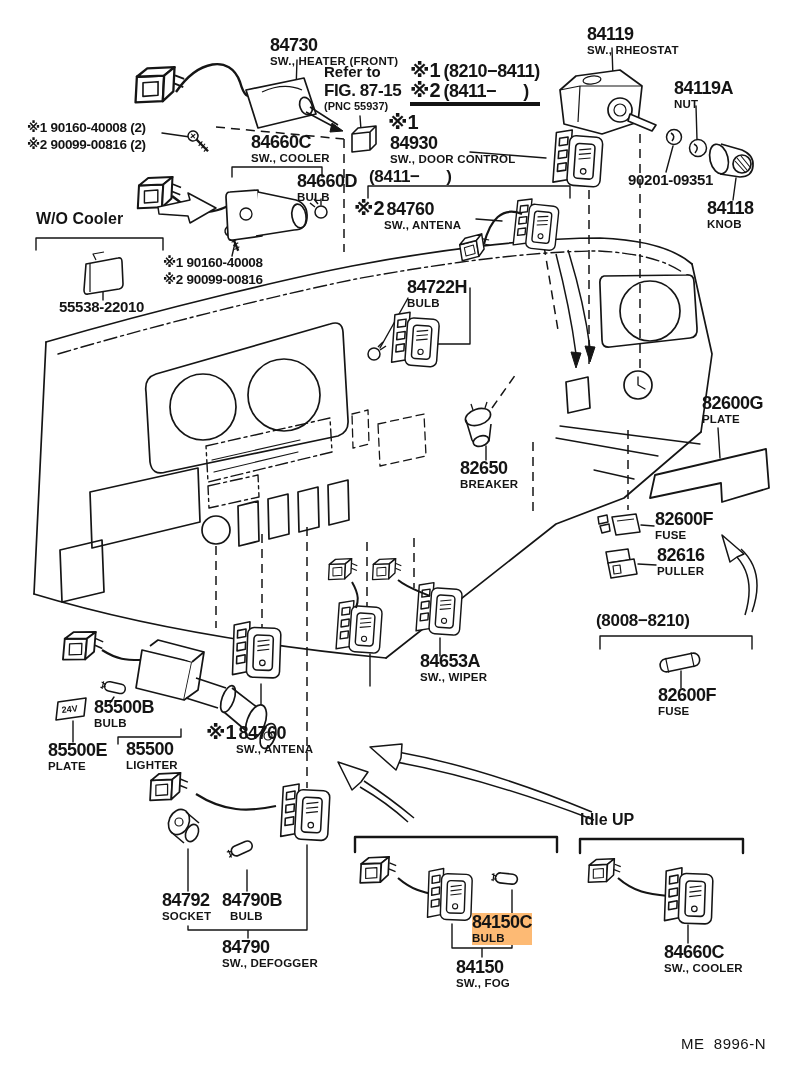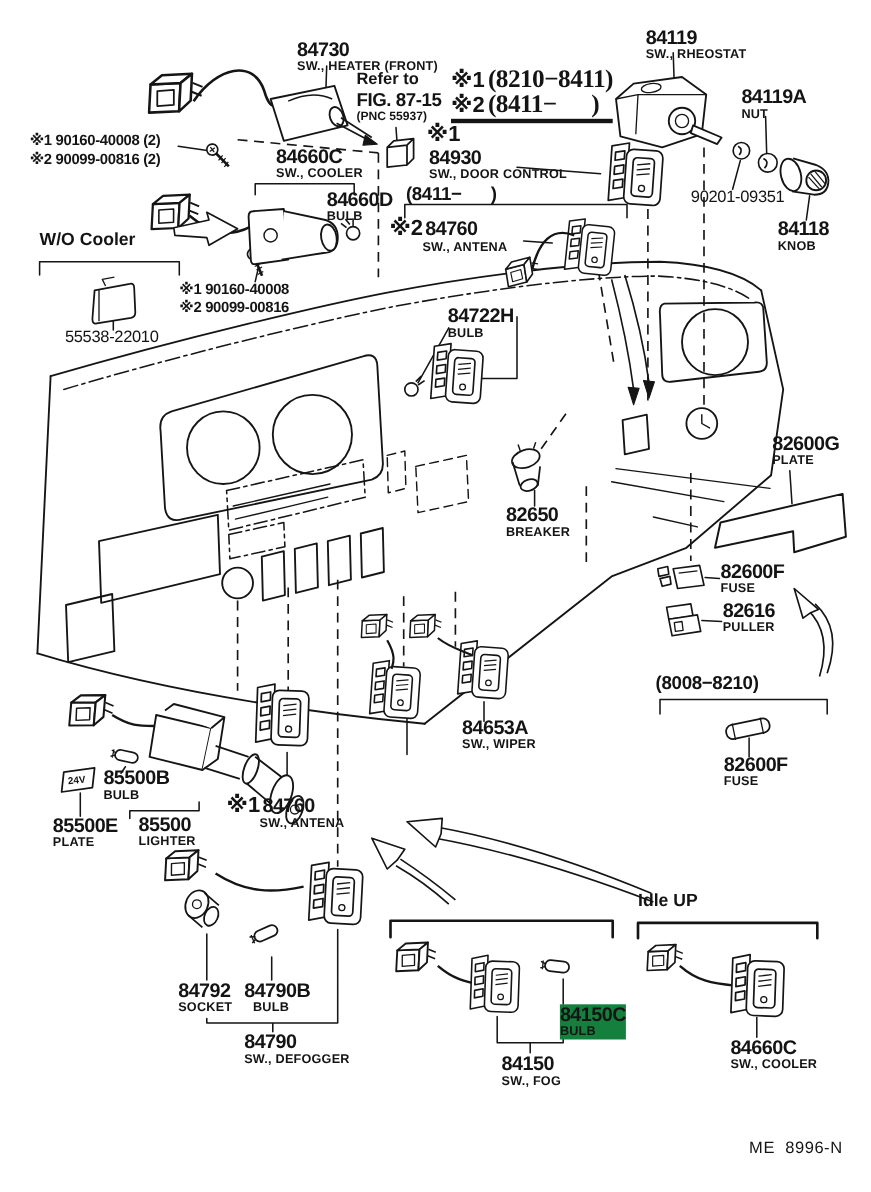--- a/index.html
+++ b/index.html
@@ -2,34 +2,34 @@
 <html><head>
 <meta charset="utf-8">
 <style>
   html,body{margin:0;padding:0;background:#e8e8e8;}
   #page{position:relative;width:792px;height:1084px;background:#ffffff;overflow:hidden;
         font-family:"Liberation Sans","DejaVu Sans",sans-serif;color:#141414;}
   #art{position:absolute;left:0;top:0;z-index:1;}
   #labels{position:absolute;left:0;top:0;width:792px;height:860px;z-index:2;}
   .part{position:absolute;line-height:1;white-space:nowrap;}
   .code{font-size:18px;font-weight:700;letter-spacing:-0.5px;}
-  .codeS{font-size:15px;font-weight:400;letter-spacing:-0.3px;}
+  .codeS{font-size:15px;font-weight:700;letter-spacing:-0.3px;}
   .pre{font-size:20px;font-weight:700;margin-right:2px;}
   .desc{font-size:11.5px;font-weight:700;letter-spacing:0.2px;margin-top:2px;}
   .ind{margin-left:30px;}
   .note{font-size:17px;font-weight:700;letter-spacing:-0.3px;}
   .note16{font-size:16px;font-weight:700;}
   .small2{font-size:13.5px;font-weight:700;letter-spacing:-0.3px;line-height:1.25;}
   .ref1{font-size:15px;font-weight:700;}
   .ref2{font-size:17px;font-weight:700;letter-spacing:-0.4px;}
   .ref3{font-size:11px;font-weight:700;}
   .legend{position:absolute;left:410px;top:60px;}
   .legend .row{display:flex;align-items:baseline;gap:3px;line-height:1;}
   .legend .lp{font-size:20px;font-weight:700;}
-  .legend .lr{font-size:23px;font-weight:700;letter-spacing:-0.5px;font-family:Liberation Serif, serif;}
+  .legend .lr{font-size:18px;font-weight:700;letter-spacing:-0.5px;}
   .legend .row2{border-bottom:4px solid #141414;padding-bottom:2px;}
   .stamp{font-size:15px;font-weight:400;letter-spacing:0.5px;}
   .big{font-size:20px;font-weight:700;}
 </style>
 </head>
 <body>
 
 <div id="page">
 
 <svg id="art" width="792" height="1084" viewBox="0 0 792 1084">
@@ -451,21 +451,21 @@
   <div class="part" style="left:222px;top:891px">
     <div class="code">84790B</div>
     <div class="desc" style="margin-left:8px">BULB</div>
   </div>
 
   <div class="part" style="left:222px;top:938px">
     <div class="code">84790</div>
     <div class="desc">SW., DEFOGGER</div>
   </div>
 
-  <div class="part" style="left:509px;top:913px;background:#15803d">
+  <div class="part" style="left:472px;top:913px;background:#fdba74">
     <div class="code">84150C</div>
     <div class="desc">BULB</div>
   </div>
 
   <div class="part" style="left:456px;top:958px">
     <div class="code">84150</div>
     <div class="desc">SW., FOG</div>
   </div>
 
   <div class="part note16" style="left:580px;top:812px">Idle UP</div>

